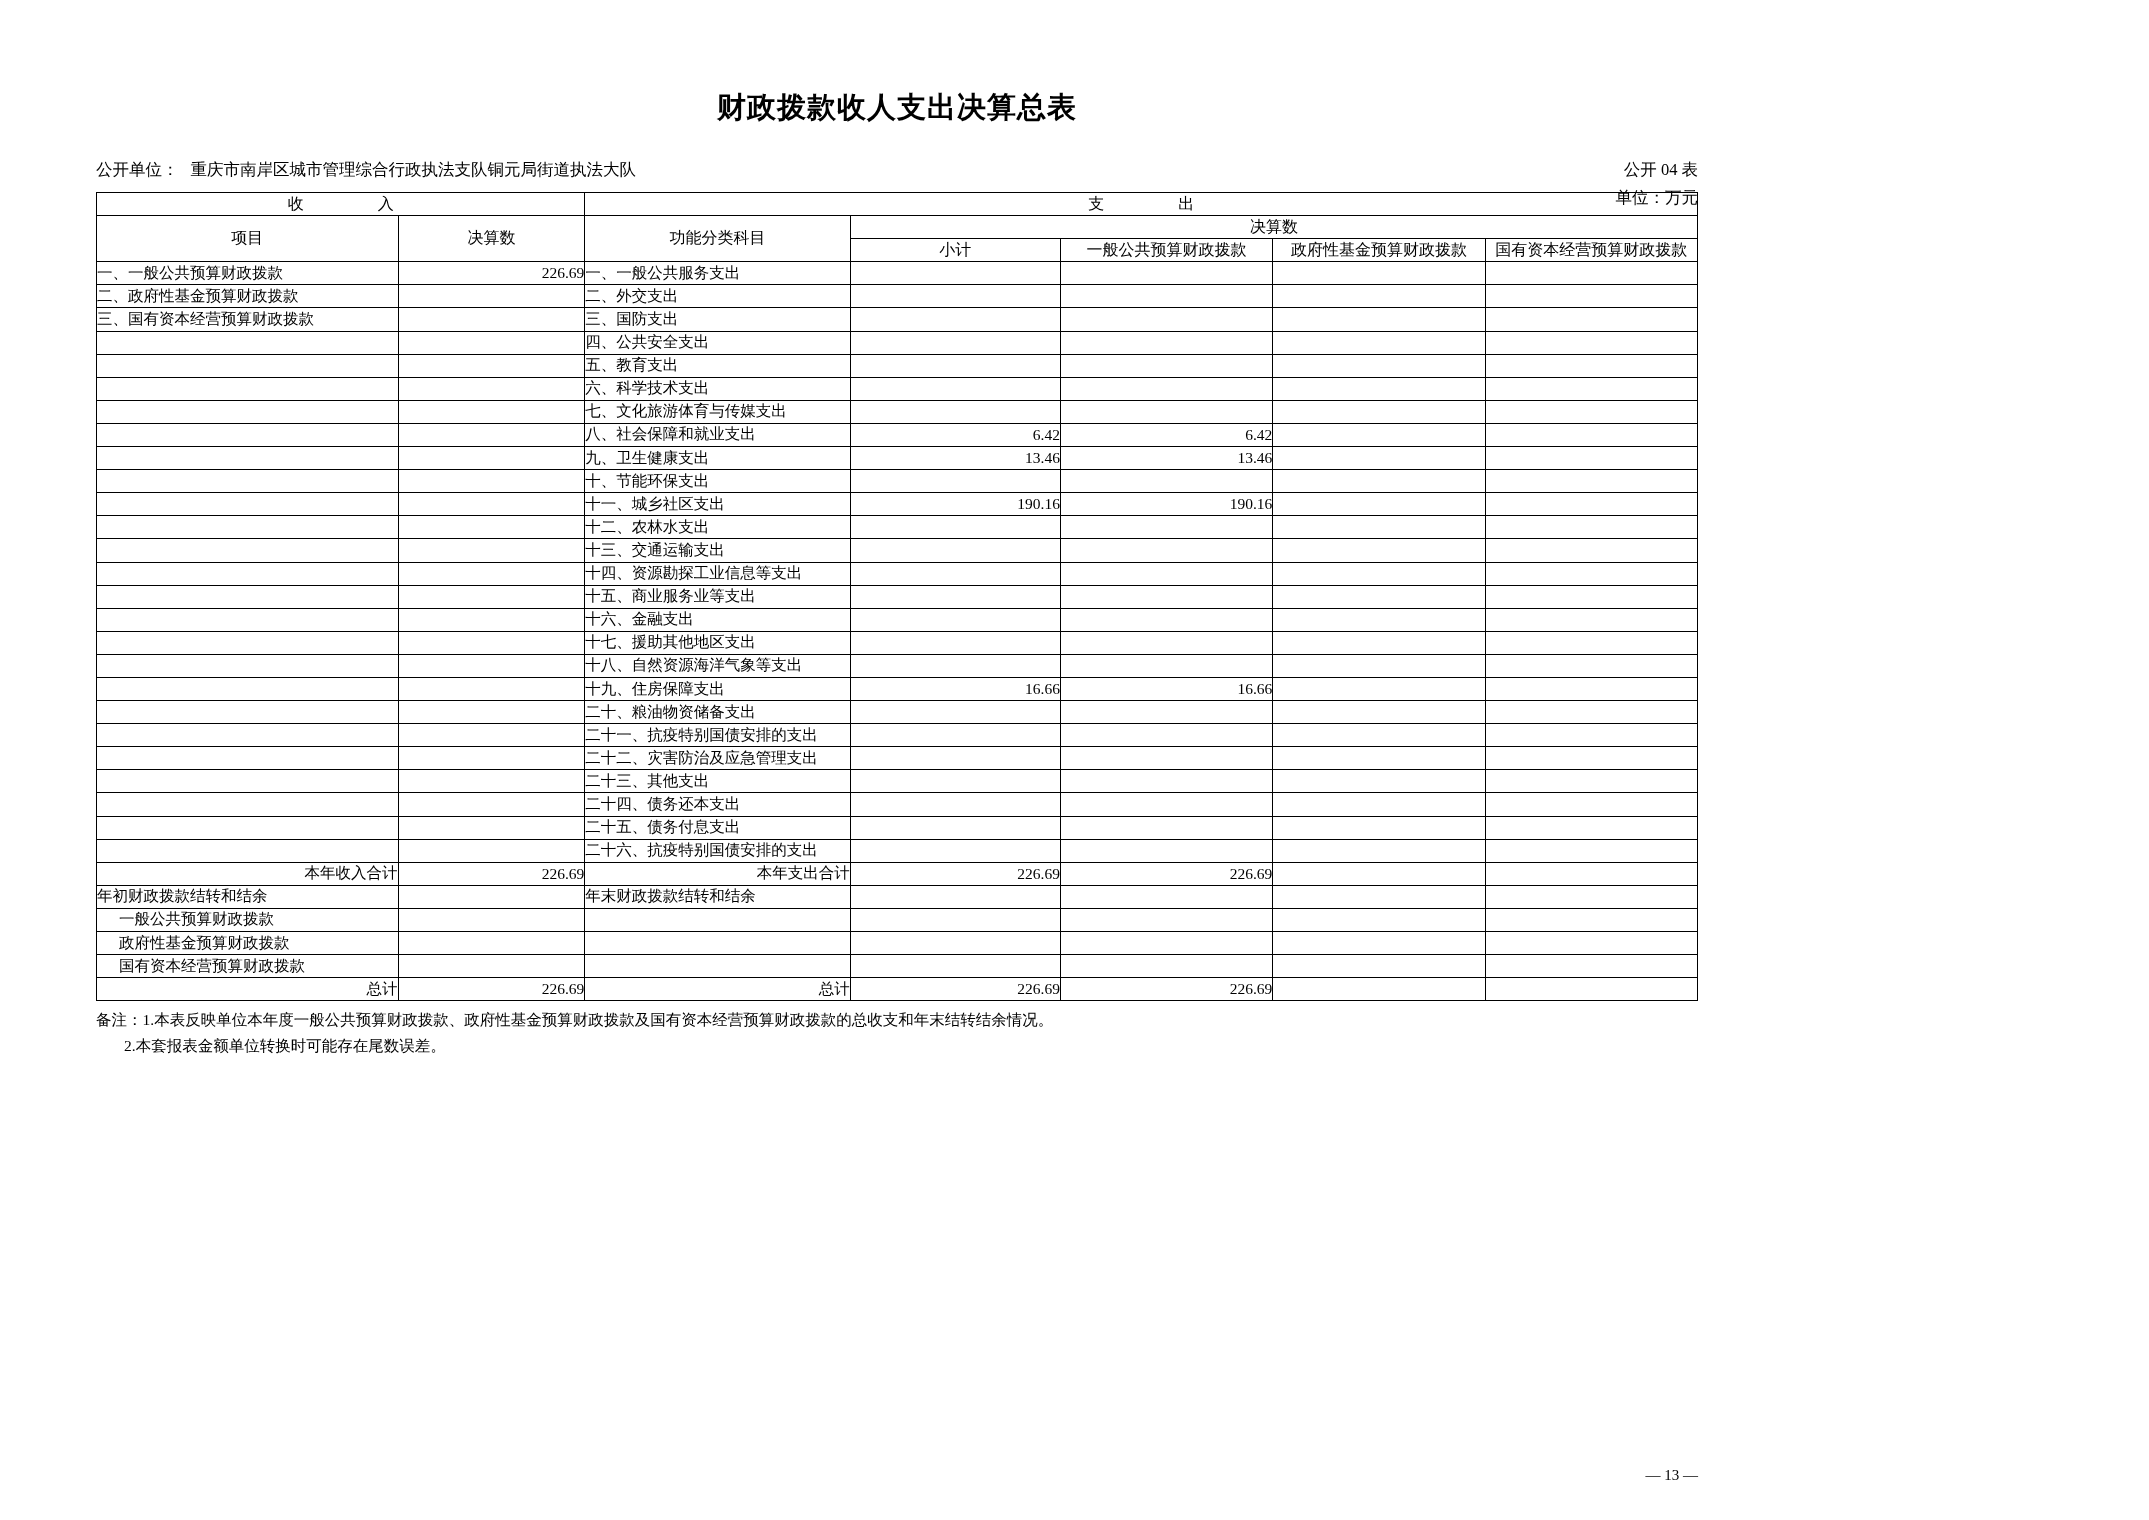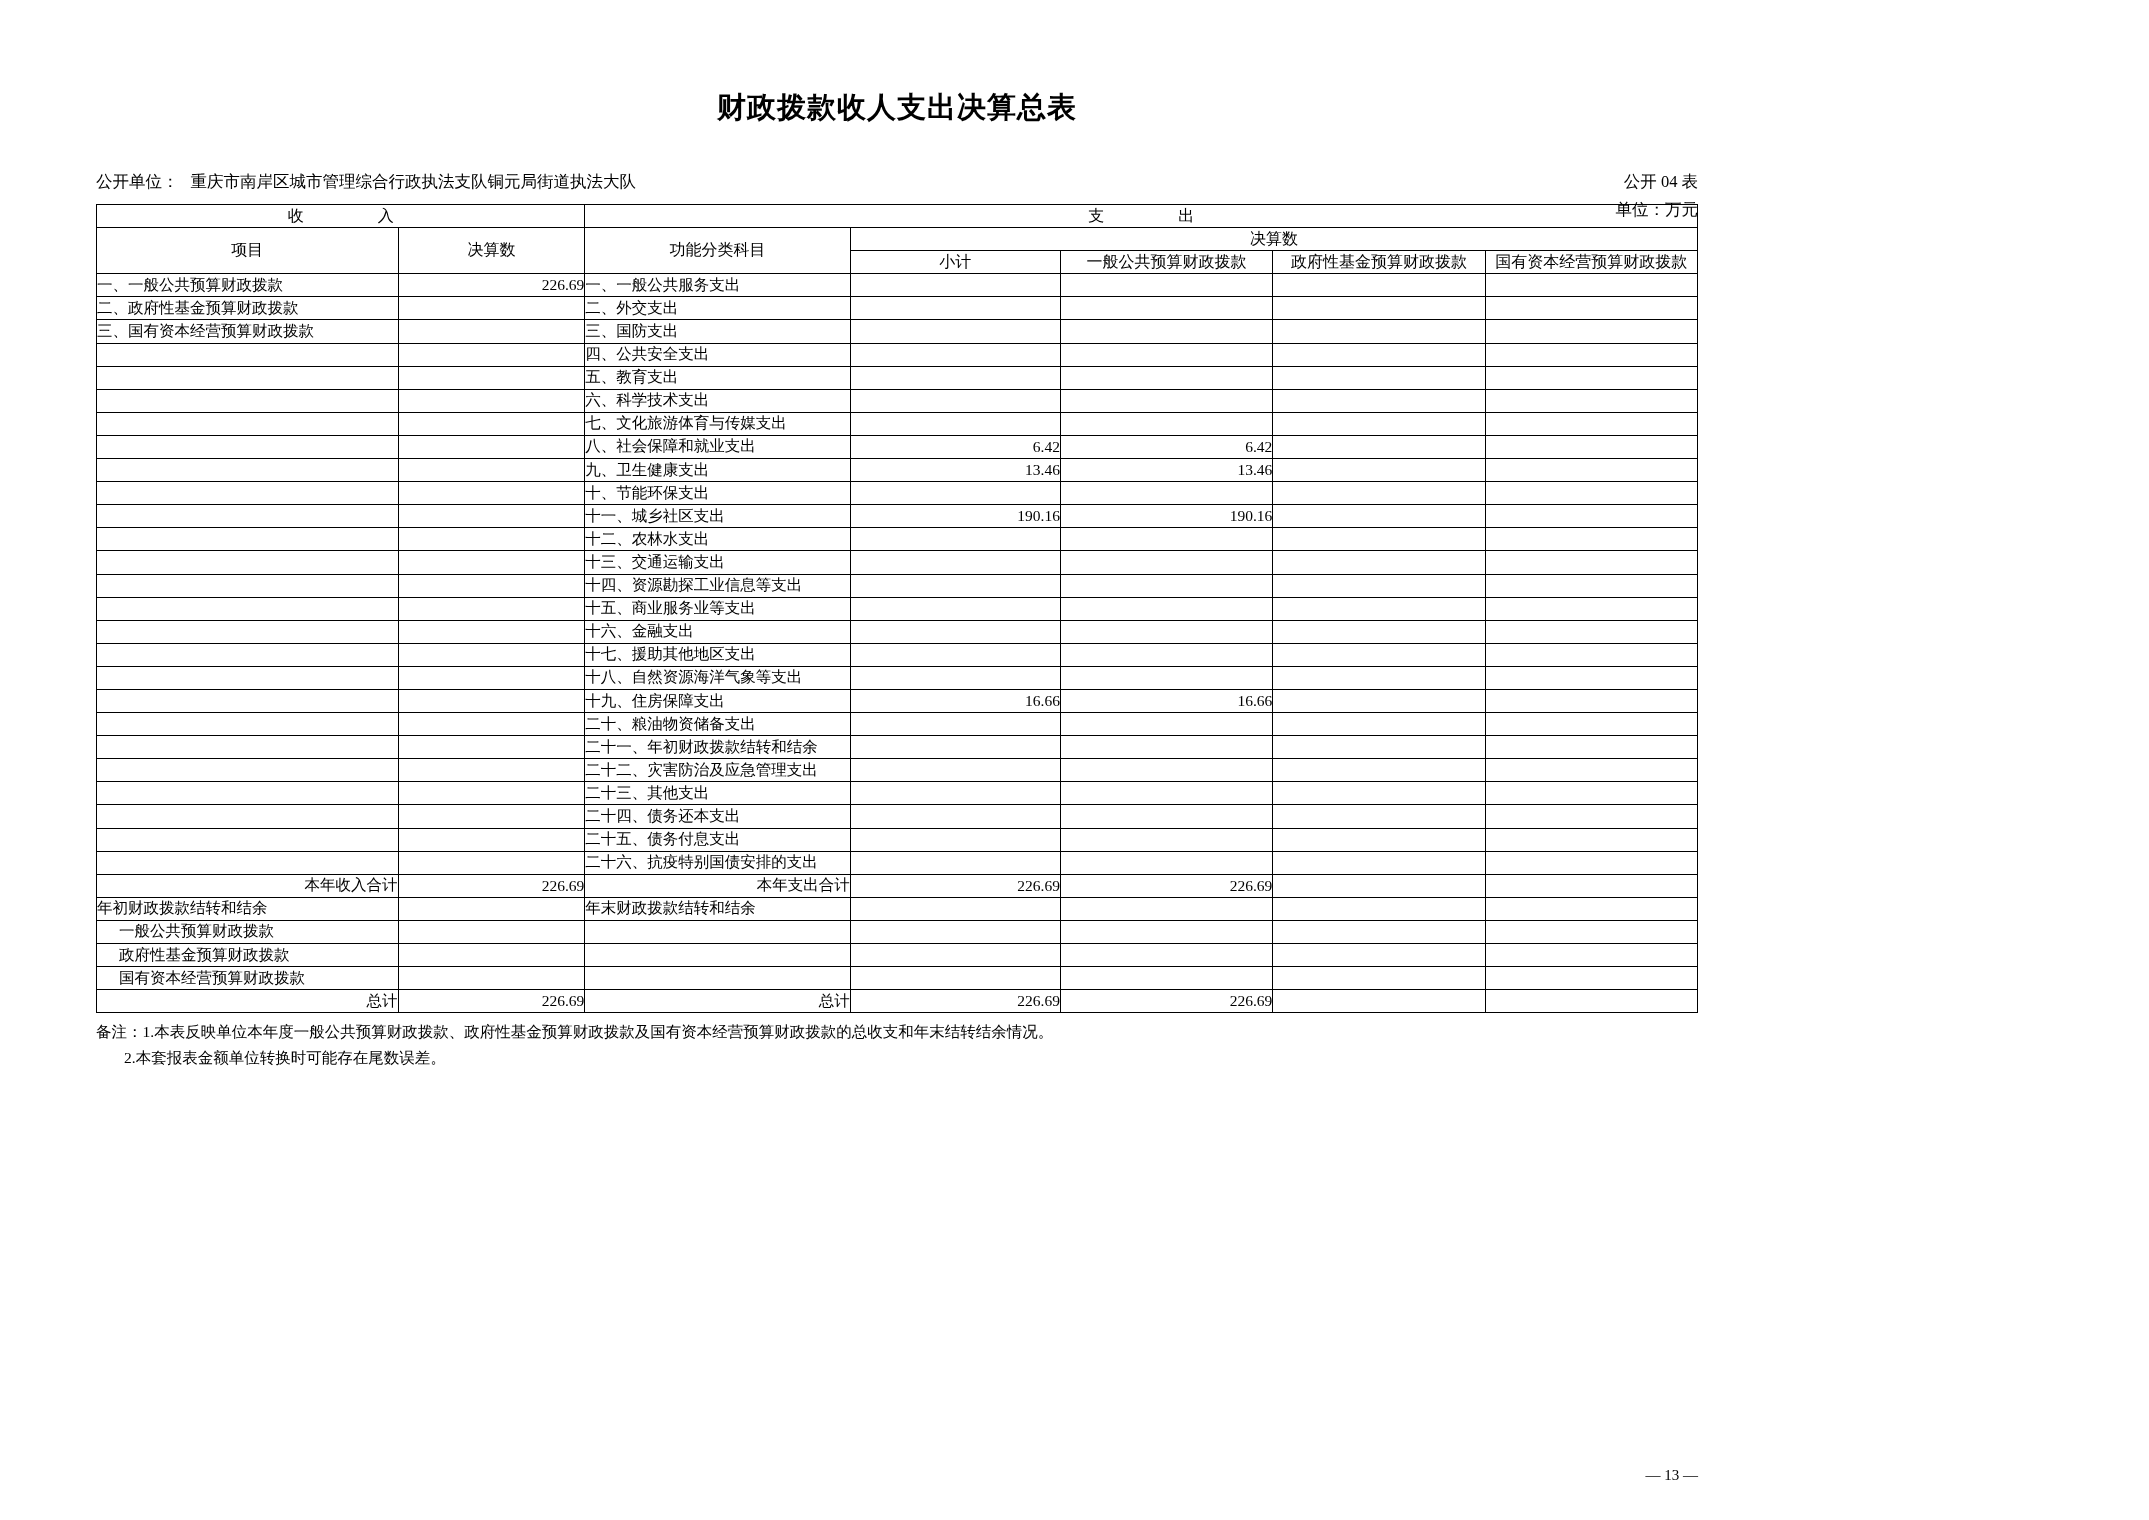--- a/index.html
+++ b/index.html
@@ -24,21 +24,21 @@
   .title {
     text-align: center;
     font-size: 29px;
     font-weight: bold;
     letter-spacing: 1px;
     margin-top: 88px;
     font-family: "DejaVu Serif", "Liberation Serif", serif;
   }
   .meta-row {
     position: relative;
-    margin-top: 40px;
+    margin-top: 28px;
     padding: 0 96px 0 96px;
     font-size: 16.5px;
     line-height: 28px;
   }
   .meta-left {
     width: 900px;
   }
   .meta-left .lbl { margin-right: 12px; }
   .meta-right {
     position: absolute;
@@ -327,21 +327,21 @@
           <td class="cell-num"></td>
           <td class="cell-txt">二十、粮油物资储备支出</td>
           <td class="cell-num"></td>
           <td class="cell-num"></td>
           <td class="cell-num"></td>
           <td class="cell-num"></td>
         </tr>
         <tr>
           <td class="cell-txt"></td>
           <td class="cell-num"></td>
-          <td class="cell-txt">二十一、年初财政拨款结转和结余</td>
+          <td class="cell-txt">二十一、抗疫特别国债安排的支出</td>
           <td class="cell-num"></td>
           <td class="cell-num"></td>
           <td class="cell-num"></td>
           <td class="cell-num"></td>
         </tr>
         <tr>
           <td class="cell-txt"></td>
           <td class="cell-num"></td>
           <td class="cell-txt">二十二、灾害防治及应急管理支出</td>
           <td class="cell-num"></td>

